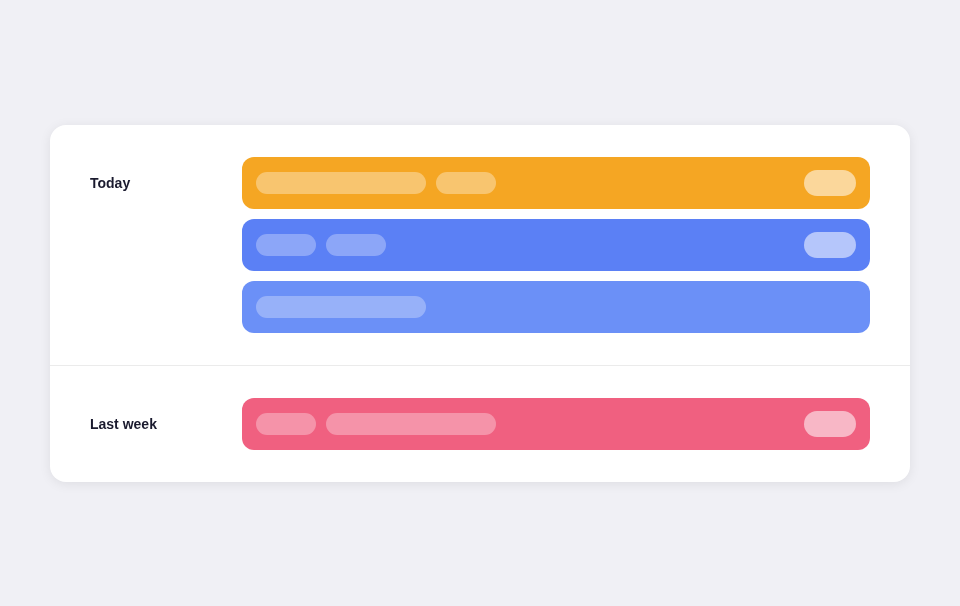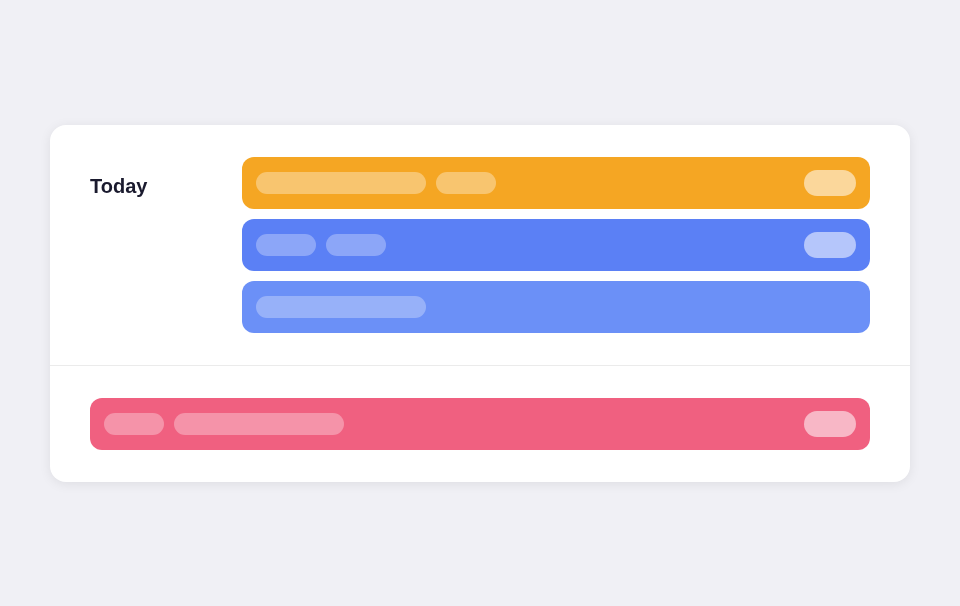--- a/index.html
+++ b/index.html
@@ -32,21 +32,21 @@
       display: flex;
       align-items: flex-start;
       gap: 32px;
     }
 
     .section:last-child {
       border-bottom: none;
     }
 
     .section-label {
-      font-size: 20px;
+      font-size: 14px;
       font-weight: 700;
       color: #1a1a2e;
       min-width: 120px;
       padding-top: 18px;
     }
 
     .rows {
       display: flex;
       flex-direction: column;
       gap: 10px;
@@ -159,20 +159,21 @@
         <div class="pill-right" style="background:rgba(255,255,255,0.55);"></div>
       </div>
       <div class="task-row row-light-blue">
         <div class="pill pill-lg"></div>
       </div>
     </div>
   </div>
 
 
   <div class="section">
+    <div class="section-label">Last week</div>
     <div class="rows">
       <div class="task-row row-pink">
         <div class="pill pill-sm"></div>
         <div class="pill pill-lg"></div>
         <div class="pill-right" style="background:rgba(255,255,255,0.55);"></div>
       </div>
     </div>
   </div>
 
 </div>

